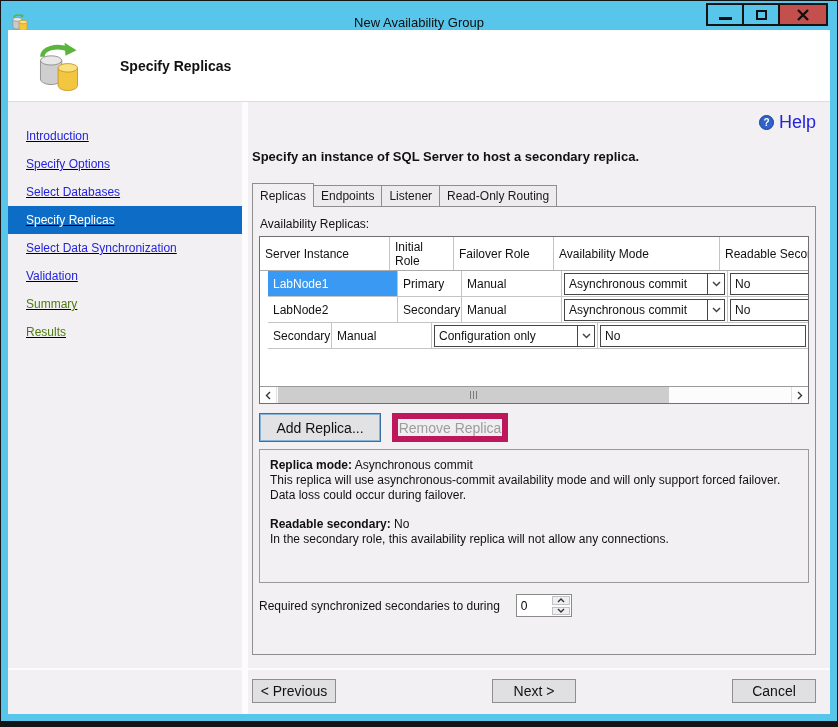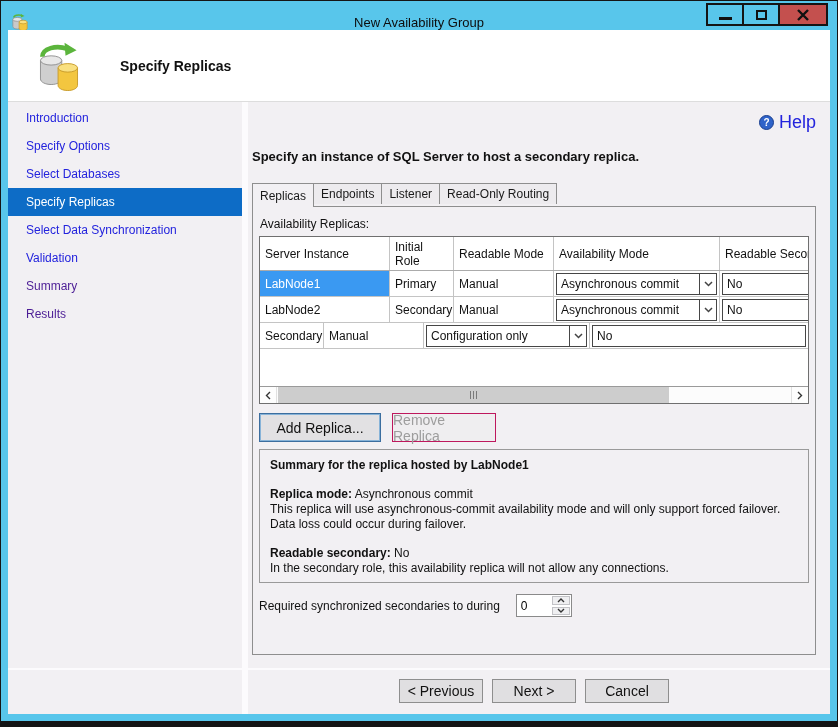--- a/index.html
+++ b/index.html
@@ -38,45 +38,45 @@
   .page-header {
     height:72px; background:#ffffff; border-bottom:1px solid #DDDDDD;
     display:flex; align-items:center; padding-left:26px; flex:none;
   }
   .page-title { font-size:14px; font-weight:bold; color:#111; margin-left:36px; }
 
   .body { flex:1; display:flex; position:relative; overflow:hidden; }
   .hsep { position:absolute; left:0; right:0; bottom:44px; height:2px; background:#FCFBFD; z-index:4; }
 
   
-  .sidebar { width:234px; flex:none; padding-top:2px; }
+  .sidebar { width:234px; flex:none; padding-top:20px;text-decoration:underline; }
   .nav-item {
     height:28px; line-height:28px; padding-left:18px;
     font-size:12px; color:#2323DD; cursor:pointer; white-space:nowrap;
   }
   .nav-item.active { background:#0D6CC6; color:#ffffff; }
-  .nav-item.disabled { color:#4c1d95; cursor:default; }
+  .nav-item.disabled { color:#4d7c0f; cursor:default; }
 
   .vdivider { width:6px; background:#FCFBFD; flex:none; }
 
   
   .content { flex:1; display:flex; flex-direction:column; padding:0 14px 0 4px; min-width:0; }
   .help-row { padding-top:9px; height:32px; display:flex; justify-content:flex-end; align-items:center; flex:none; }
   .help-link { display:flex; align-items:center; cursor:pointer; }
   .help-icon {
     width:15px; height:15px; border-radius:50%;
     background:#2F63C9; border:1px solid #1A3F8F; color:#fff;
     font-size:10px; font-weight:bold; display:flex; align-items:center; justify-content:center;
   }
   .help-text { color:#2323DD; font-size:18px; margin-left:5px; }
 
   .instruction { font-size:13px; font-weight:bold; color:#111; margin-top:15px; flex:none; }
 
   
-  .tabs { display:flex; align-items:flex-start; margin-top:19px; position:relative; z-index:2; flex:none; }
+  .tabs { display:flex; align-items:flex-end; margin-top:19px; position:relative; z-index:2; flex:none; }
   .tab {
     font-size:12px; color:#1a1a1a; background:#EDEBEE;
     border:1px solid #8E8E8E; border-bottom:none;
     padding:3px 7px 3px 7px; height:21px; margin-right:-1px; cursor:pointer; white-space:nowrap;
   }
   .tab.active {
     background:#F2F0F3; height:24px; padding-top:5px; position:relative;
     margin-bottom:-1px; z-index:3;
   }
 
@@ -89,21 +89,21 @@
 
   .grid {
     border:1px solid #6F6F6F; background:#ffffff; height:168px;
     display:flex; flex-direction:column; overflow:hidden;
   }
   .grid-header { display:flex; height:34px; border-bottom:1px solid #ABABAB; flex:none; }
   .gh-cell {
     font-size:12px; color:#111; padding:8px 5px; border-right:1px solid #C4C4C4;
     display:flex; align-items:center; overflow:hidden;
   }
-  .grid-row { display:flex; height:26px; border-bottom:1px solid #C4C4C4; flex:none; }
+  .grid-row { display:flex; height:26px; border-bottom:1px solid #C4C4C4; flex:none;margin-left:8px; }
   .gr-cell {
     font-size:12px; color:#111; padding:0 5px; border-right:1px solid #C4C4C4;
     display:flex; align-items:center; overflow:hidden; white-space:nowrap;
   }
   .c1 { width:130px; flex:none; }
   .c2 { width:64px;  flex:none; }
   .c3 { width:100px; flex:none; }
   .c4 { width:166px; flex:none; }
   .c5 { flex:1; min-width:0; border-right:none; white-space:nowrap; }
   .gr-cell.selected { background:#3A99F2; color:#ffffff; }
@@ -128,21 +128,21 @@
   .sb-thumb {
     position:absolute; left:1px; top:0; bottom:0; width:76%;
     background:#CDCDCD; display:flex; align-items:center; justify-content:center; cursor:pointer;
   }
   .sb-grip { display:flex; gap:2px; }
   .sb-grip span { width:1px; height:8px; background:#7A7A7A; display:block; }
 
   .action-row { display:flex; gap:11px; margin-top:9px; }
   .btn { font-size:14px; color:#111; display:flex; align-items:center; justify-content:center; cursor:pointer; }
   .btn-add   { width:122px; height:29px; background:#E2E1E3; border:1px solid #3C6E9F; box-shadow:0 0 0 1px #87B3D8 inset; }
-  .btn-remove{ width:104px; height:29px; background:#EFEEF0; border:1px solid #be185d; color:#9D9D9D; cursor:default; }
+  .btn-remove{ width:116px; height:29px; background:#EFEEF0; border:6px solid #be185d; color:#9D9D9D; cursor:default; }
 
   .summary-box {
     margin-top:7px; border:1px solid #9A9A9A; height:134px;
     padding:8px 10px; font-size:12px; line-height:15px; color:#111; overflow:hidden;
   }
   .summary-title { font-weight:bold; margin-bottom:14px; }
   .summary-block { margin-bottom:14px; }
 
   .quorum-row { display:flex; align-items:center; margin-top:11px; }
   .quorum-label { font-size:12px; color:#111; }
@@ -153,21 +153,21 @@
   }
   .spin-btns { width:20px; display:flex; flex-direction:column; }
   .spin-btn {
     flex:1; background:#EFEFF1; border:1px solid #C2C2C6; margin:1px 1px;
     display:flex; align-items:center; justify-content:center; cursor:pointer;
   }
 
   
   .footer {
     margin-top:auto; height:44px; flex:none;
-    display:flex; justify-content:center; align-items:center; gap:9px; padding-bottom:2px;
+    display:flex; justify-content:space-between; align-items:center; gap:9px; padding-bottom:2px;
   }
   .btn-nav { width:84px; height:24px; background:#E0DFE1; border:1px solid #8E8E8E; }
 </style>
 </head>
 <body>
 
 <div class="window">
 
   <div class="titlebar">
     <svg class="app-icon" viewBox="0 0 20 19">
@@ -242,21 +242,21 @@
           <div class="tab">Read-Only Routing</div>
         </div>
 
         <div class="panel">
           <div class="avail-label">Availability Replicas:</div>
 
           <div class="grid">
             <div class="grid-header">
               <div class="gh-cell c1">Server Instance</div>
               <div class="gh-cell c2">Initial Role</div>
-              <div class="gh-cell c3">Readable Mode</div>
+              <div class="gh-cell c3">Failover Role</div>
               <div class="gh-cell c4">Availability Mode</div>
               <div class="gh-cell c5" style="white-space:nowrap">Readable Secondary</div>
             </div>
 
             <div class="grid-row">
               <div class="gr-cell c1 selected">LabNode1</div>
               <div class="gr-cell c2">Primary</div>
               <div class="gr-cell c3">Manual</div>
               <div class="gr-cell c4 combo-cell">
                 <div class="combo">
@@ -343,21 +343,20 @@
               </div>
             </div>
           </div>
 
           <div class="action-row">
             <div class="btn btn-add">Add Replica...</div>
             <div class="btn btn-remove">Remove Replica</div>
           </div>
 
           <div class="summary-box">
-            <div class="summary-title">Summary for the replica hosted by LabNode1</div>
             <div class="summary-block">
               <div><b>Replica mode:</b><span> Asynchronous commit</span></div>
               <div>This replica will use asynchronous-commit availability mode and will only support forced failover. Data loss could occur during failover.</div>
             </div>
             <div class="summary-block">
               <div><b>Readable secondary:</b><span> No</span></div>
               <div>In the secondary role, this availability replica will not allow any connections.</div>
             </div>
           </div>
 

